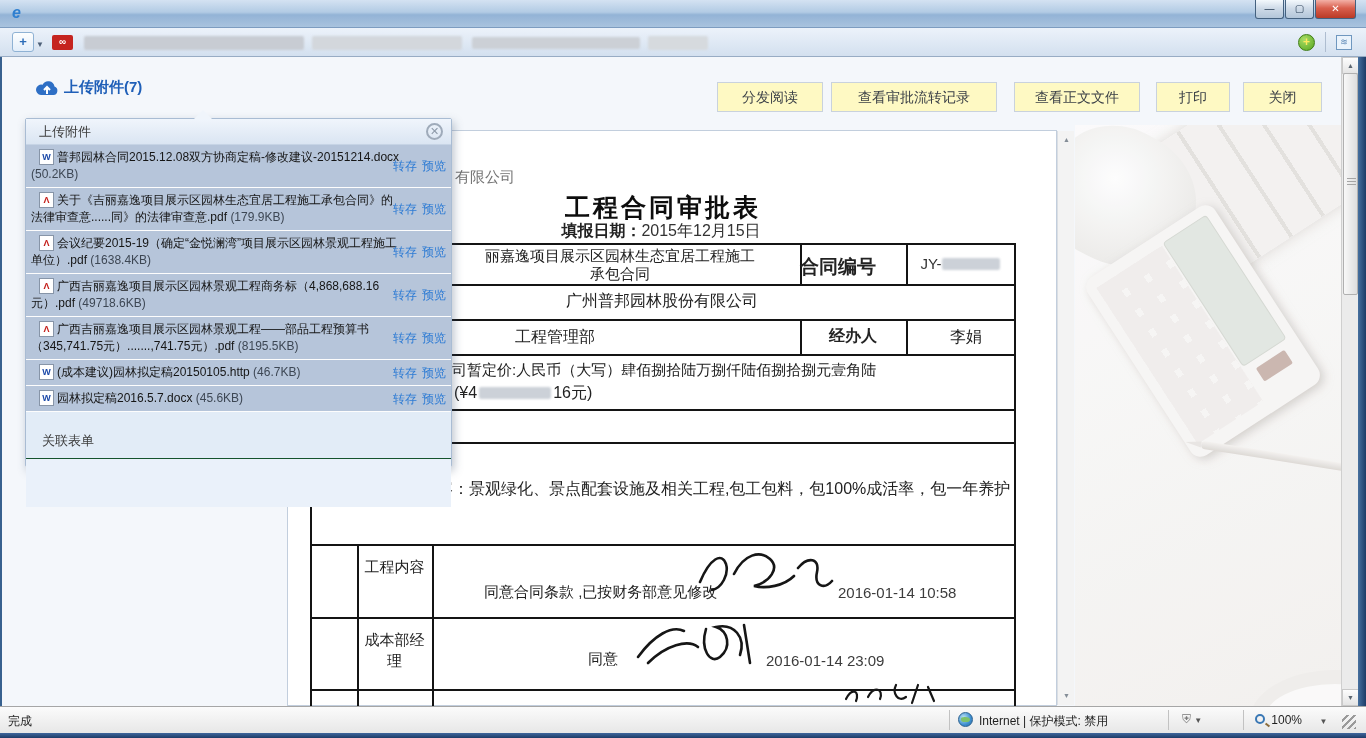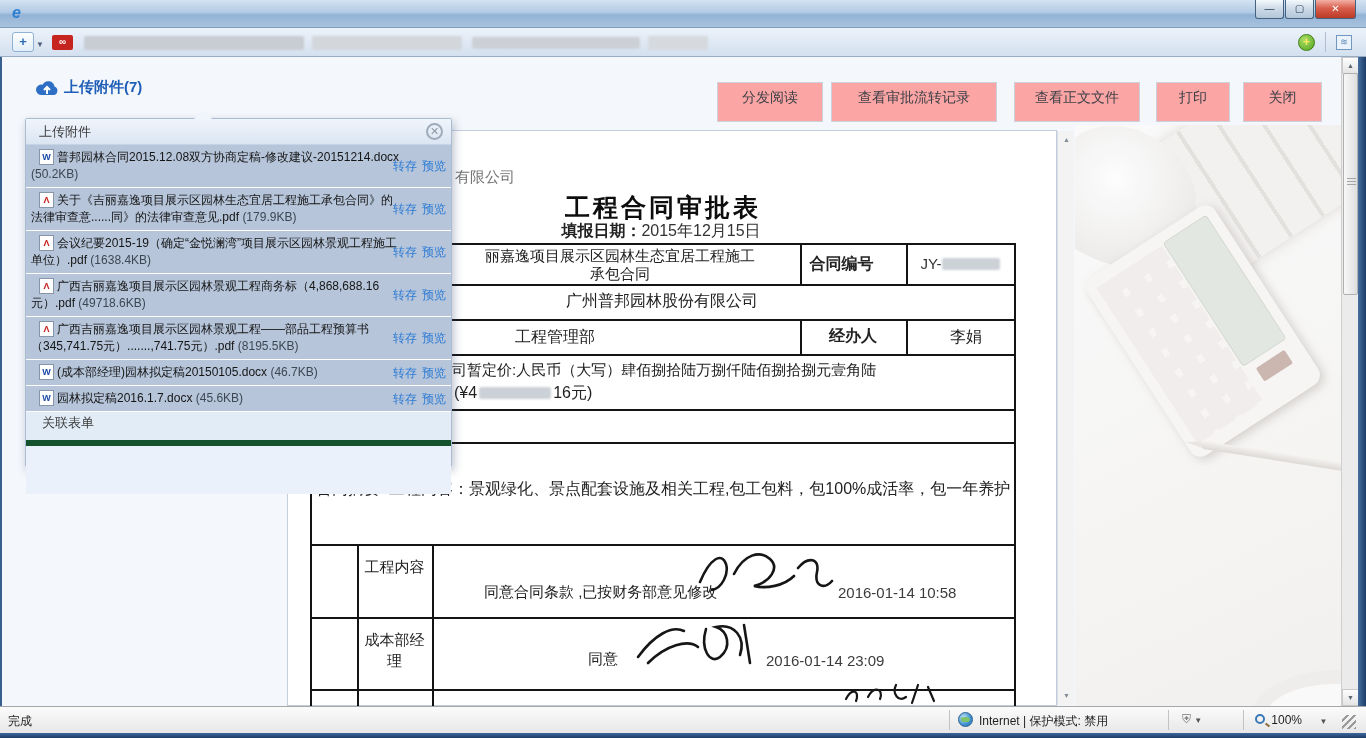--- a/index.html
+++ b/index.html
@@ -55,21 +55,21 @@
     border:1px solid #c9c9c9;color:#5c6670;font-size:7px;text-align:center;line-height:16px;}
   .vs-thumb{position:absolute;left:1px;top:16px;width:15px;height:222px;border:1px solid #b0b0b0;border-radius:2px;
     background:linear-gradient(90deg,#f8f8f8,#dedede);}
   .vs-grip{position:absolute;left:3px;top:104px;width:9px;height:7px;
     background:repeating-linear-gradient(#a5a5a5 0 1px,transparent 1px 3px);}
 
   
   .content-bg{position:absolute;left:2px;top:57px;width:1339px;height:649px;background:#f4f7fb;z-index:1;}
 
   
-  .abtn{position:absolute;top:82px;height:40px;background:#fca5a5;border:1px solid #c9d2dd;
+  .abtn{position:absolute;top:82px;height:30px;background:#fef9c3;border:1px solid #c9d2dd;
     color:#3a3f46;font-size:14px;text-align:center;line-height:28px;z-index:4;}
 
   
   .photo{position:absolute;left:1075px;top:125px;width:266px;height:581px;overflow:hidden;z-index:1;
     background:linear-gradient(155deg,#fcfbfb,#f2f0ee);opacity:.95;}
   .kb{position:absolute;left:55px;top:-55px;width:330px;height:150px;transform:rotate(-33deg);
     background:
      repeating-linear-gradient(90deg,#f3f1f0 0 34px,#e3e0dd 34px 38px),
      repeating-linear-gradient(#f3f1f0 0 30px,#e3e0dd 30px 34px);border-radius:6px;box-shadow:0 0 14px rgba(190,185,180,.5);}
   .roll{position:absolute;left:-28px;top:5px;width:150px;height:135px;transform:rotate(28deg);
@@ -116,22 +116,22 @@
   .att-item{position:relative;background:#b6c5da;border-bottom:1px solid #fdfdfd;
     padding:4px 50px 4px 5px;font-size:12px;color:#151515;line-height:17px;}
   .att-item .txt{display:block;text-indent:26px;}
   .fico{position:absolute;left:13px;top:4px;width:15px;height:16px;background:#fff;border:1px solid #8795a8;
     font-size:9px;font-weight:bold;text-align:center;line-height:14px;}
   .fico.word{color:#1b49a8;}
   .fico.pdf{color:#c41e1a;}
   .att-links{position:absolute;right:5px;top:50%;transform:translateY(-50%);color:#2d7bd4;font-size:12px;white-space:nowrap;}
   .att-links span{margin-left:5px;}
   .fsize{color:#3d4754;}
-  .related{background:#e2ecf7;border-bottom:6px solid #14532d;font-size:13px;color:#3c3c3c;
-    padding:2px 0 8px 16px;}
+  .related{background:#e2ecf7;border-bottom:1px solid #14532d;font-size:13px;color:#3c3c3c;
+    padding:20px 0 8px 16px;}
   .panel-empty{background:#eaf1fa;height:48px;}
 </style>
 </head>
 <body>
 
 <div id="stage">
 
   <div class="titlebar">
     <div class="ie-logo">e</div>
   </div>
@@ -200,21 +200,21 @@
   <div class="vline" style="left:1014px;top:243px;height:463px;"></div>
   <div class="vline" style="left:800px;top:243px;height:43px;"></div>
   <div class="vline" style="left:906px;top:243px;height:43px;"></div>
   <div class="vline" style="left:800px;top:319px;height:37px;"></div>
   <div class="vline" style="left:906px;top:319px;height:37px;"></div>
   <div class="vline" style="left:357px;top:544px;height:162px;"></div>
   <div class="vline" style="left:432px;top:544px;height:162px;"></div>
 
   <div class="ftext pre" style="left:440px;top:247px;width:360px;text-align:center;font-size:15px;line-height:18px;">丽嘉逸项目展示区园林生态宜居工程施工
 承包合同</div>
-  <div class="ftext" style="left:800px;top:254px;width:83px;text-align:center;font-size:16px;font-weight:bold;">合同编号</div>
+  <div class="ftext" style="left:800px;top:254px;width:83px;font-size:19px;font-weight:bold;">合同编号</div>
   <div class="ftext" style="left:906px;top:255px;width:108px;text-align:center;font-size:15px;color:#333;">
     <span>JY-</span><span class="censor" style="position:static;display:inline-block;width:58px;height:12px;background:#ccd1d8;vertical-align:-1px;"></span>
   </div>
   <div class="ftext" style="left:310px;top:327px;width:490px;text-align:center;font-size:16px;">工程管理部</div>
   <div class="ftext" style="left:310px;top:291px;width:704px;text-align:center;font-size:16px;">广州普邦园林股份有限公司</div>
   <div class="ftext" style="left:800px;top:326px;width:106px;text-align:center;font-size:16px;font-weight:bold;">经办人</div>
   <div class="ftext" style="left:906px;top:327px;width:120px;text-align:center;font-size:16px;">李娟</div>
 
   <div class="ftext" style="left:452px;top:361px;font-size:15px;">司暂定价:人民币（大写）肆佰捌拾陆万捌仟陆佰捌拾捌元壹角陆</div>
   <div class="ftext" style="left:454px;top:383px;font-size:16px;">
@@ -260,46 +260,46 @@
       <div class="panel-close">✕</div>
     </div>
 
     <div class="att-item">
       <div class="fico word">W</div>
       <span class="txt"><span>普邦园林合同2015.12.08双方协商定稿-修改建议-20151214.docx</span> <span class="fsize">(50.2KB)</span></span>
       <div class="att-links"><span>转存</span><span>预览</span></div>
     </div>
     <div class="att-item">
       <div class="fico pdf">Ʌ</div>
-      <span class="txt"><span>关于《吉丽嘉逸项目展示区园林生态宜居工程施工承包合同》的法律审查意......同》的法律审查意见.pdf</span> <span class="fsize">(179.9KB)</span></span>
+      <span class="txt"><span>关于《吉丽嘉逸项目展示区园林生态宜居工程施工承包合同》的法律审查意......同》的法律审查意.pdf</span> <span class="fsize">(179.9KB)</span></span>
       <div class="att-links"><span>转存</span><span>预览</span></div>
     </div>
     <div class="att-item">
       <div class="fico pdf">Ʌ</div>
       <span class="txt"><span>会议纪要2015-19（确定“金悦澜湾”项目展示区园林景观工程施工单位）.pdf</span> <span class="fsize">(1638.4KB)</span></span>
       <div class="att-links"><span>转存</span><span>预览</span></div>
     </div>
     <div class="att-item">
       <div class="fico pdf">Ʌ</div>
       <span class="txt"><span>广西吉丽嘉逸项目展示区园林景观工程商务标（4,868,688.16元）.pdf</span> <span class="fsize">(49718.6KB)</span></span>
       <div class="att-links"><span>转存</span><span>预览</span></div>
     </div>
     <div class="att-item">
       <div class="fico pdf">Ʌ</div>
       <span class="txt"><span>广西吉丽嘉逸项目展示区园林景观工程——部品工程预算书（345,741.75元）.......,741.75元）.pdf</span> <span class="fsize">(8195.5KB)</span></span>
       <div class="att-links"><span>转存</span><span>预览</span></div>
     </div>
     <div class="att-item">
       <div class="fico word">W</div>
-      <span class="txt"><span>(成本部经理)园林拟定稿20150105.docx</span> <span class="fsize">(46.7KB)</span></span>
+      <span class="txt"><span>(成本建议)园林拟定稿20150105.http</span> <span class="fsize">(46.7KB)</span></span>
       <div class="att-links"><span>转存</span><span>预览</span></div>
     </div>
     <div class="att-item">
       <div class="fico word">W</div>
-      <span class="txt"><span>园林拟定稿2016.1.7.docx</span> <span class="fsize">(45.6KB)</span></span>
+      <span class="txt"><span>园林拟定稿2016.5.7.docx</span> <span class="fsize">(45.6KB)</span></span>
       <div class="att-links"><span>转存</span><span>预览</span></div>
     </div>
 
     <div class="related">关联表单</div>
     <div class="panel-empty"></div>
   </div>
 
   <div class="vscroll">
     <div class="vs-arrow" style="top:0;">▲</div>
     <div class="vs-thumb">

